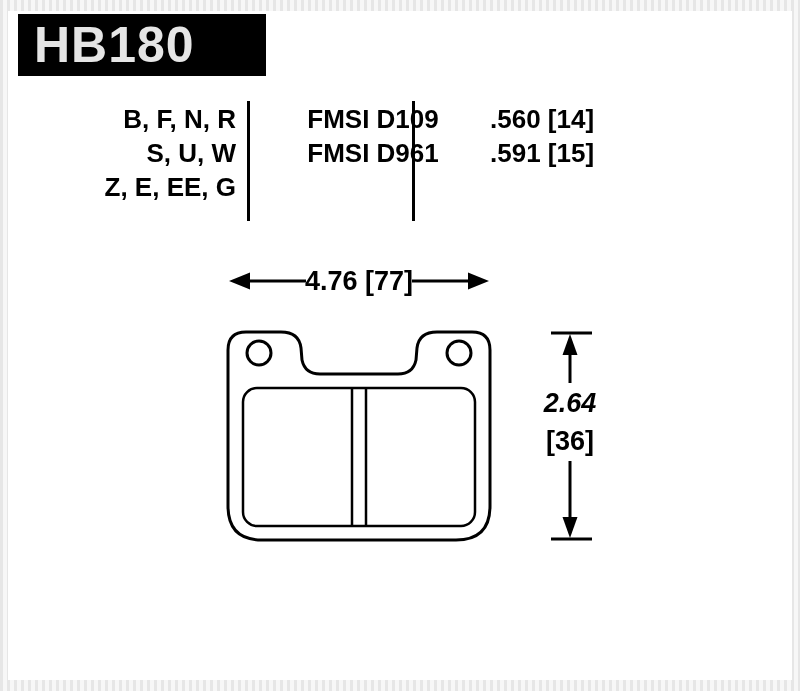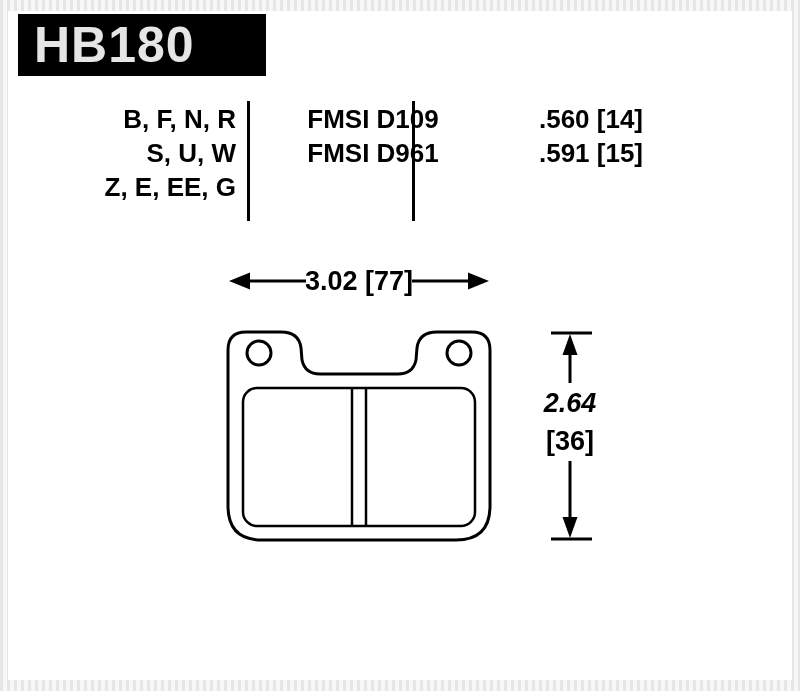--- a/index.html
+++ b/index.html
@@ -26,21 +26,21 @@
     display:flex; align-items:center;
     padding-left:16px;
   }
   .part-box span {
     color:#e5e5e5; font-size:50px; font-weight:bold; letter-spacing:1px;
     line-height:1;
   }
   .tcol { font-size:26px; font-weight:bold; line-height:34px; white-space:nowrap; }
   .col-compounds { left:30px;  top:102px; width:206px; text-align:right; }
   .col-fmsi      { left:262px; top:102px; width:150px; text-align:center;margin-left:36px; }
-  .col-thick     { left:490px; top:102px; width:202px; text-align:center; }
+  .col-thick     { left:490px; top:102px; width:202px; text-align:left; }
   .vdivider { width:3px; height:120px; background:#000; top:101px; }
   .div1 { left:247px; }
   .div2 { left:412px; }
   .art { position:absolute; left:0; top:0; }
   .dim-label {
     font-size:27px; font-weight:bold; text-align:center; white-space:nowrap;
   }
   .apps {
     left:129px; top:578px; width:460px;
     text-align:center; font-size:27px; font-weight:bold; line-height:36px;
@@ -115,17 +115,17 @@
     <g stroke="#000" stroke-width="3" fill="#000">
       <line x1="551" y1="333" x2="592" y2="333"></line>
       <line x1="551" y1="539" x2="592" y2="539"></line>
       <line x1="570" y1="351" x2="570" y2="383"></line>
       <polygon points="570,334 562.5,355 577.5,355" stroke="none"></polygon>
       <line x1="570" y1="461" x2="570" y2="521"></line>
       <polygon points="570,538 562.5,517 577.5,517" stroke="none"></polygon>
     </g>
   </svg>
 
-  <div class="abs dim-label" style="left:289px; top:266px; width:140px;">3.02 [77]</div>
+  <div class="abs dim-label" style="left:289px; top:266px; width:140px;">4.76 [77]</div>
   <div class="abs dim-label" style="left:510px; top:388px; width:120px;font-style:italic;">2.64</div>
   <div class="abs dim-label" style="left:510px; top:426px; width:120px;">[36]</div>
 
 </div>
 
 </body></html>

